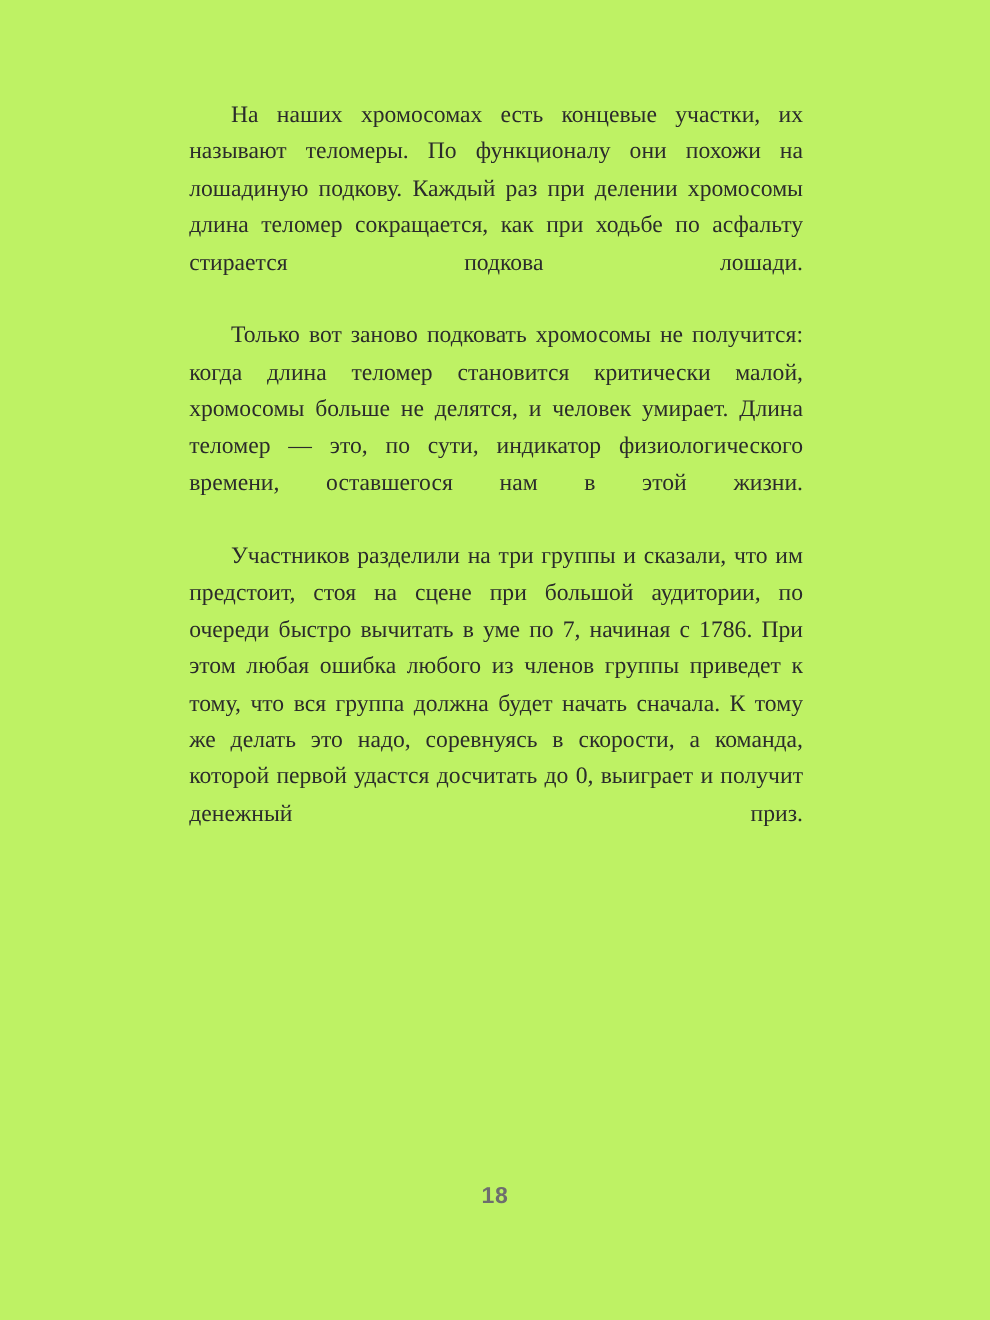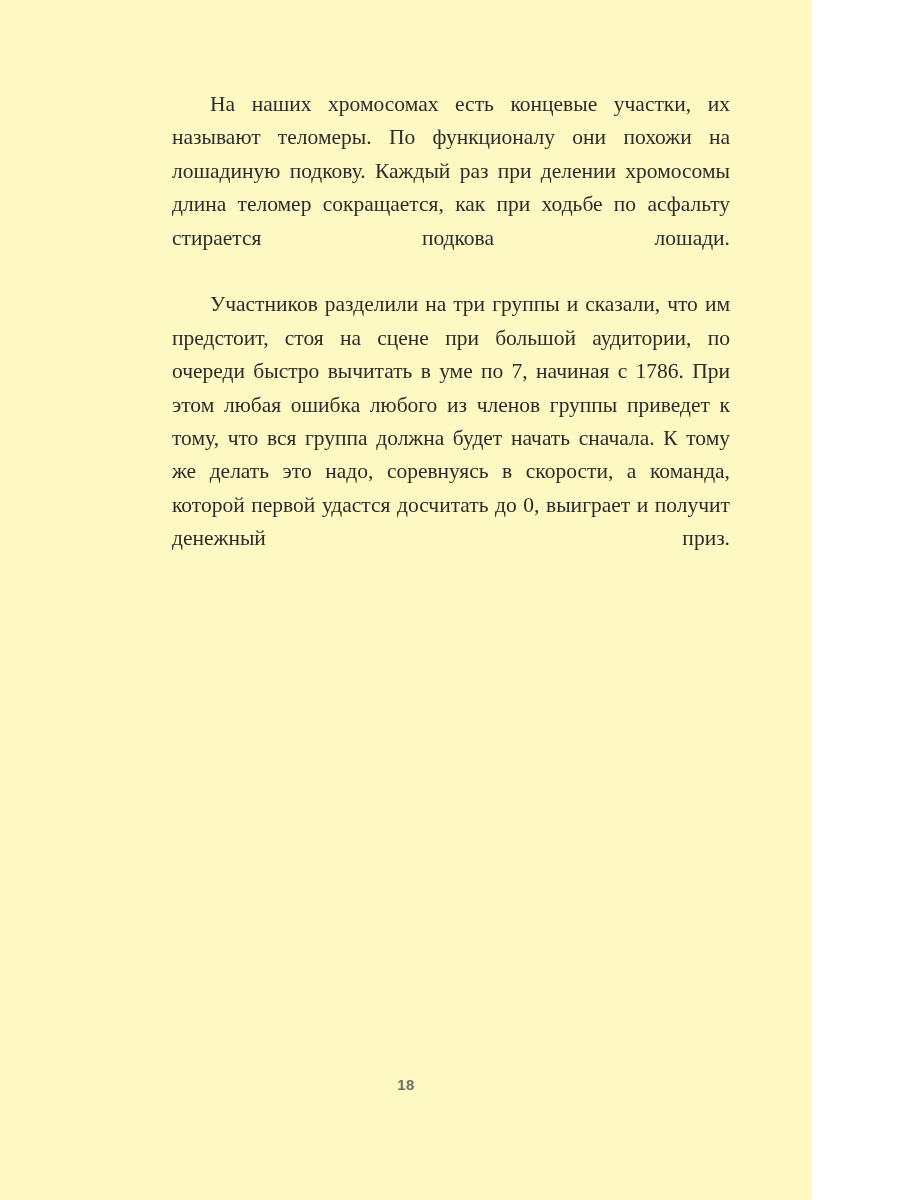--- a/index.html
+++ b/index.html
@@ -4,23 +4,23 @@
 <title>Book page 18</title>
 <style>
   html, body {
     margin: 0;
     padding: 0;
     background: #ffffff;
   }
 
   .page {
     position: relative;
-    width: 812px;
+    width: 900px;
     height: 1200px;
-    background: #fef9c3;
+    background: #bef264;
     overflow: hidden;
     box-sizing: border-box;
   }
 
   .text-column {
     position: absolute;
     left: 172px;
     top: 88px;
     width: 558px;
   }
@@ -46,31 +46,32 @@
     width: 100%;
   }
 
   .page-number {
     position: absolute;
     left: 0;
     right: 0;
     top: 1076px;
     text-align: center;
     font-family: "Liberation Sans", "DejaVu Sans", sans-serif;
-    font-size: 15px;
+    font-size: 21px;
     font-weight: 700;
     color: #6e6e6e;
     letter-spacing: 0.5px;
   }
 </style>
 </head>
 <body>
 
 <div class="page">
 
   <div class="text-column">
     <p class="paragraph">На наших хромосомах есть концевые участки, их называют теломеры. По функционалу они похожи на лошадиную подкову. Каждый раз при делении хромосомы длина теломер сокращается, как при ходьбе по асфальту стирается подкова лошади.</p>
+    <p class="paragraph">Только вот заново подковать хромосомы не получится: когда длина теломер становится критически малой, хромосомы больше не делятся, и человек умирает. Длина теломер — это, по сути, индикатор физиологического времени, оставшегося нам в этой жизни.</p>
     <p class="paragraph">Участников разделили на три группы и сказали, что им предстоит, стоя на сцене при большой аудитории, по очереди быстро вычитать в уме по 7, начиная с 1786. При этом любая ошибка любого из членов группы приведет к тому, что вся группа должна будет начать сначала. К тому же делать это надо, соревнуясь в скорости, а команда, которой первой удастся досчитать до 0, выиграет и получит денежный приз.</p>
   </div>
 
   <div class="page-number">18</div>
 
 </div>
 
 </body></html>

